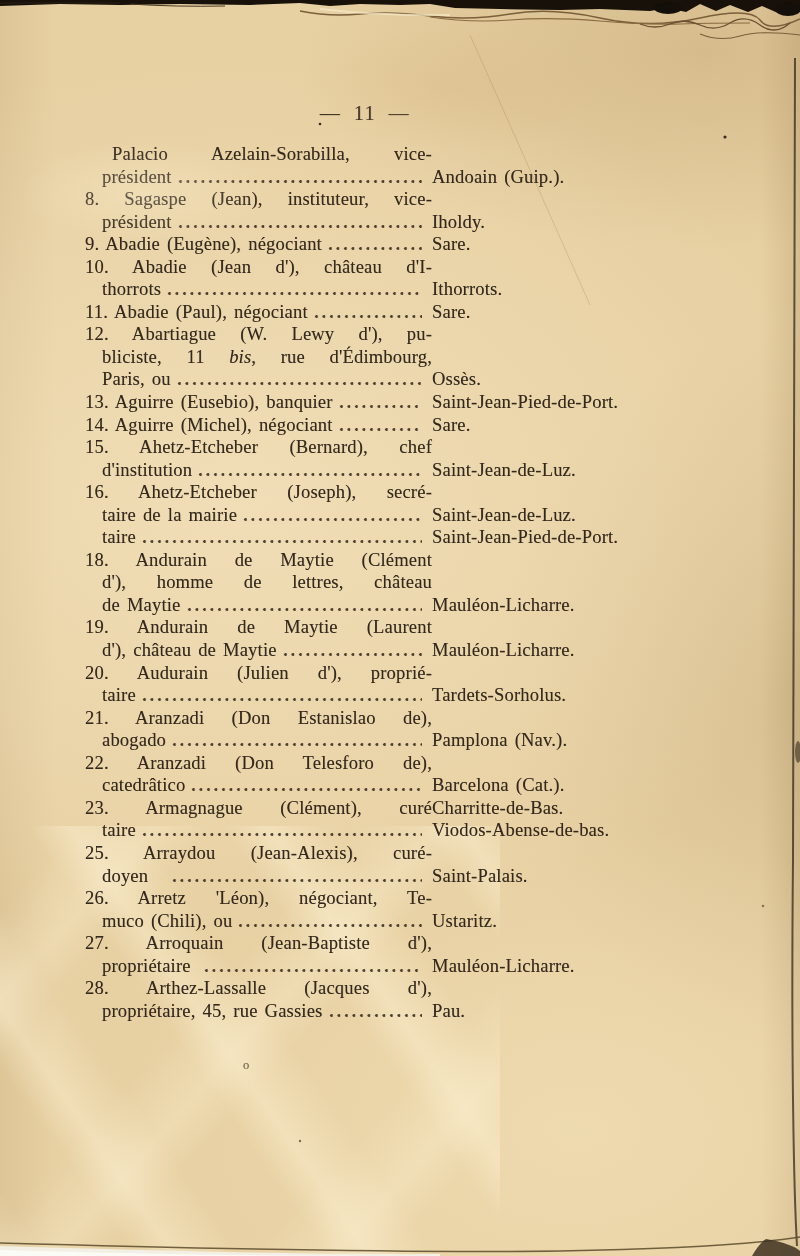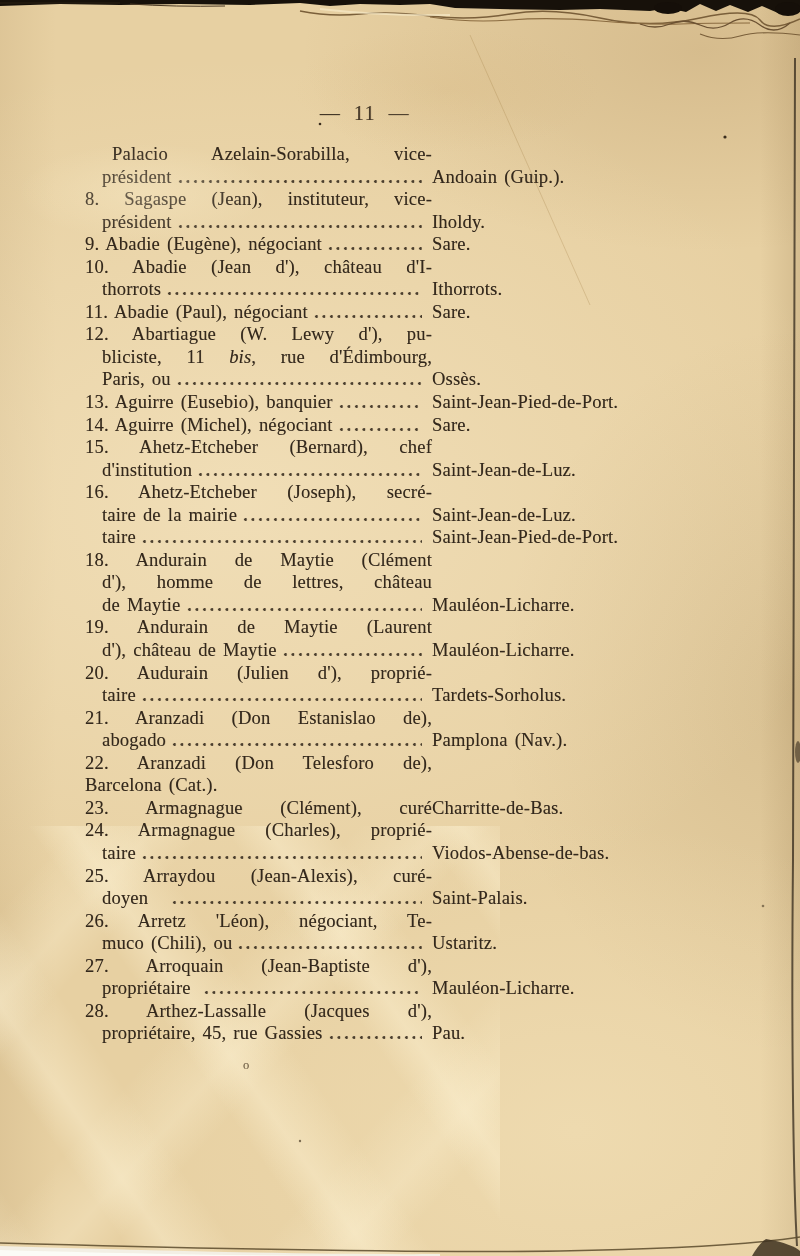--- a/index.html
+++ b/index.html
@@ -269,33 +269,31 @@
         </div>
         <div class="right">Pamplona (Nav.).</div>
       </div>
       <div class="line just">
         <div class="left" style="padding-left: 0px;">
           <span class="txt">22. Aranzadi (Don Telesforo de),</span>
         </div>
         <div class="right"></div>
       </div>
       <div class="line">
+        <div class="left" style="padding-left: 17px;">
+          <span class="txt">catedrâtico</span>
+          <span class="leader"></span>
+        </div>
         <div class="right">Barcelona (Cat.).</div>
       </div>
       <div class="line just">
         <div class="left" style="padding-left: 0px;">
           <span class="txt">23. Armagnague (Clément), curé</span>
         </div>
         <div class="right">Charritte-de-Bas.</div>
-      </div>
-      <div class="line just">
-        <div class="left" style="padding-left: 0px;">
-          <span class="txt">24. Armagnague (Charles), proprié-</span>
-        </div>
-        <div class="right"></div>
       </div>
       <div class="line">
         <div class="left" style="padding-left: 17px;">
           <span class="txt">taire</span>
           <span class="leader"></span>
         </div>
         <div class="right">Viodos-Abense-de-bas.</div>
       </div>
       <div class="line just">
         <div class="left" style="padding-left: 0px;">

